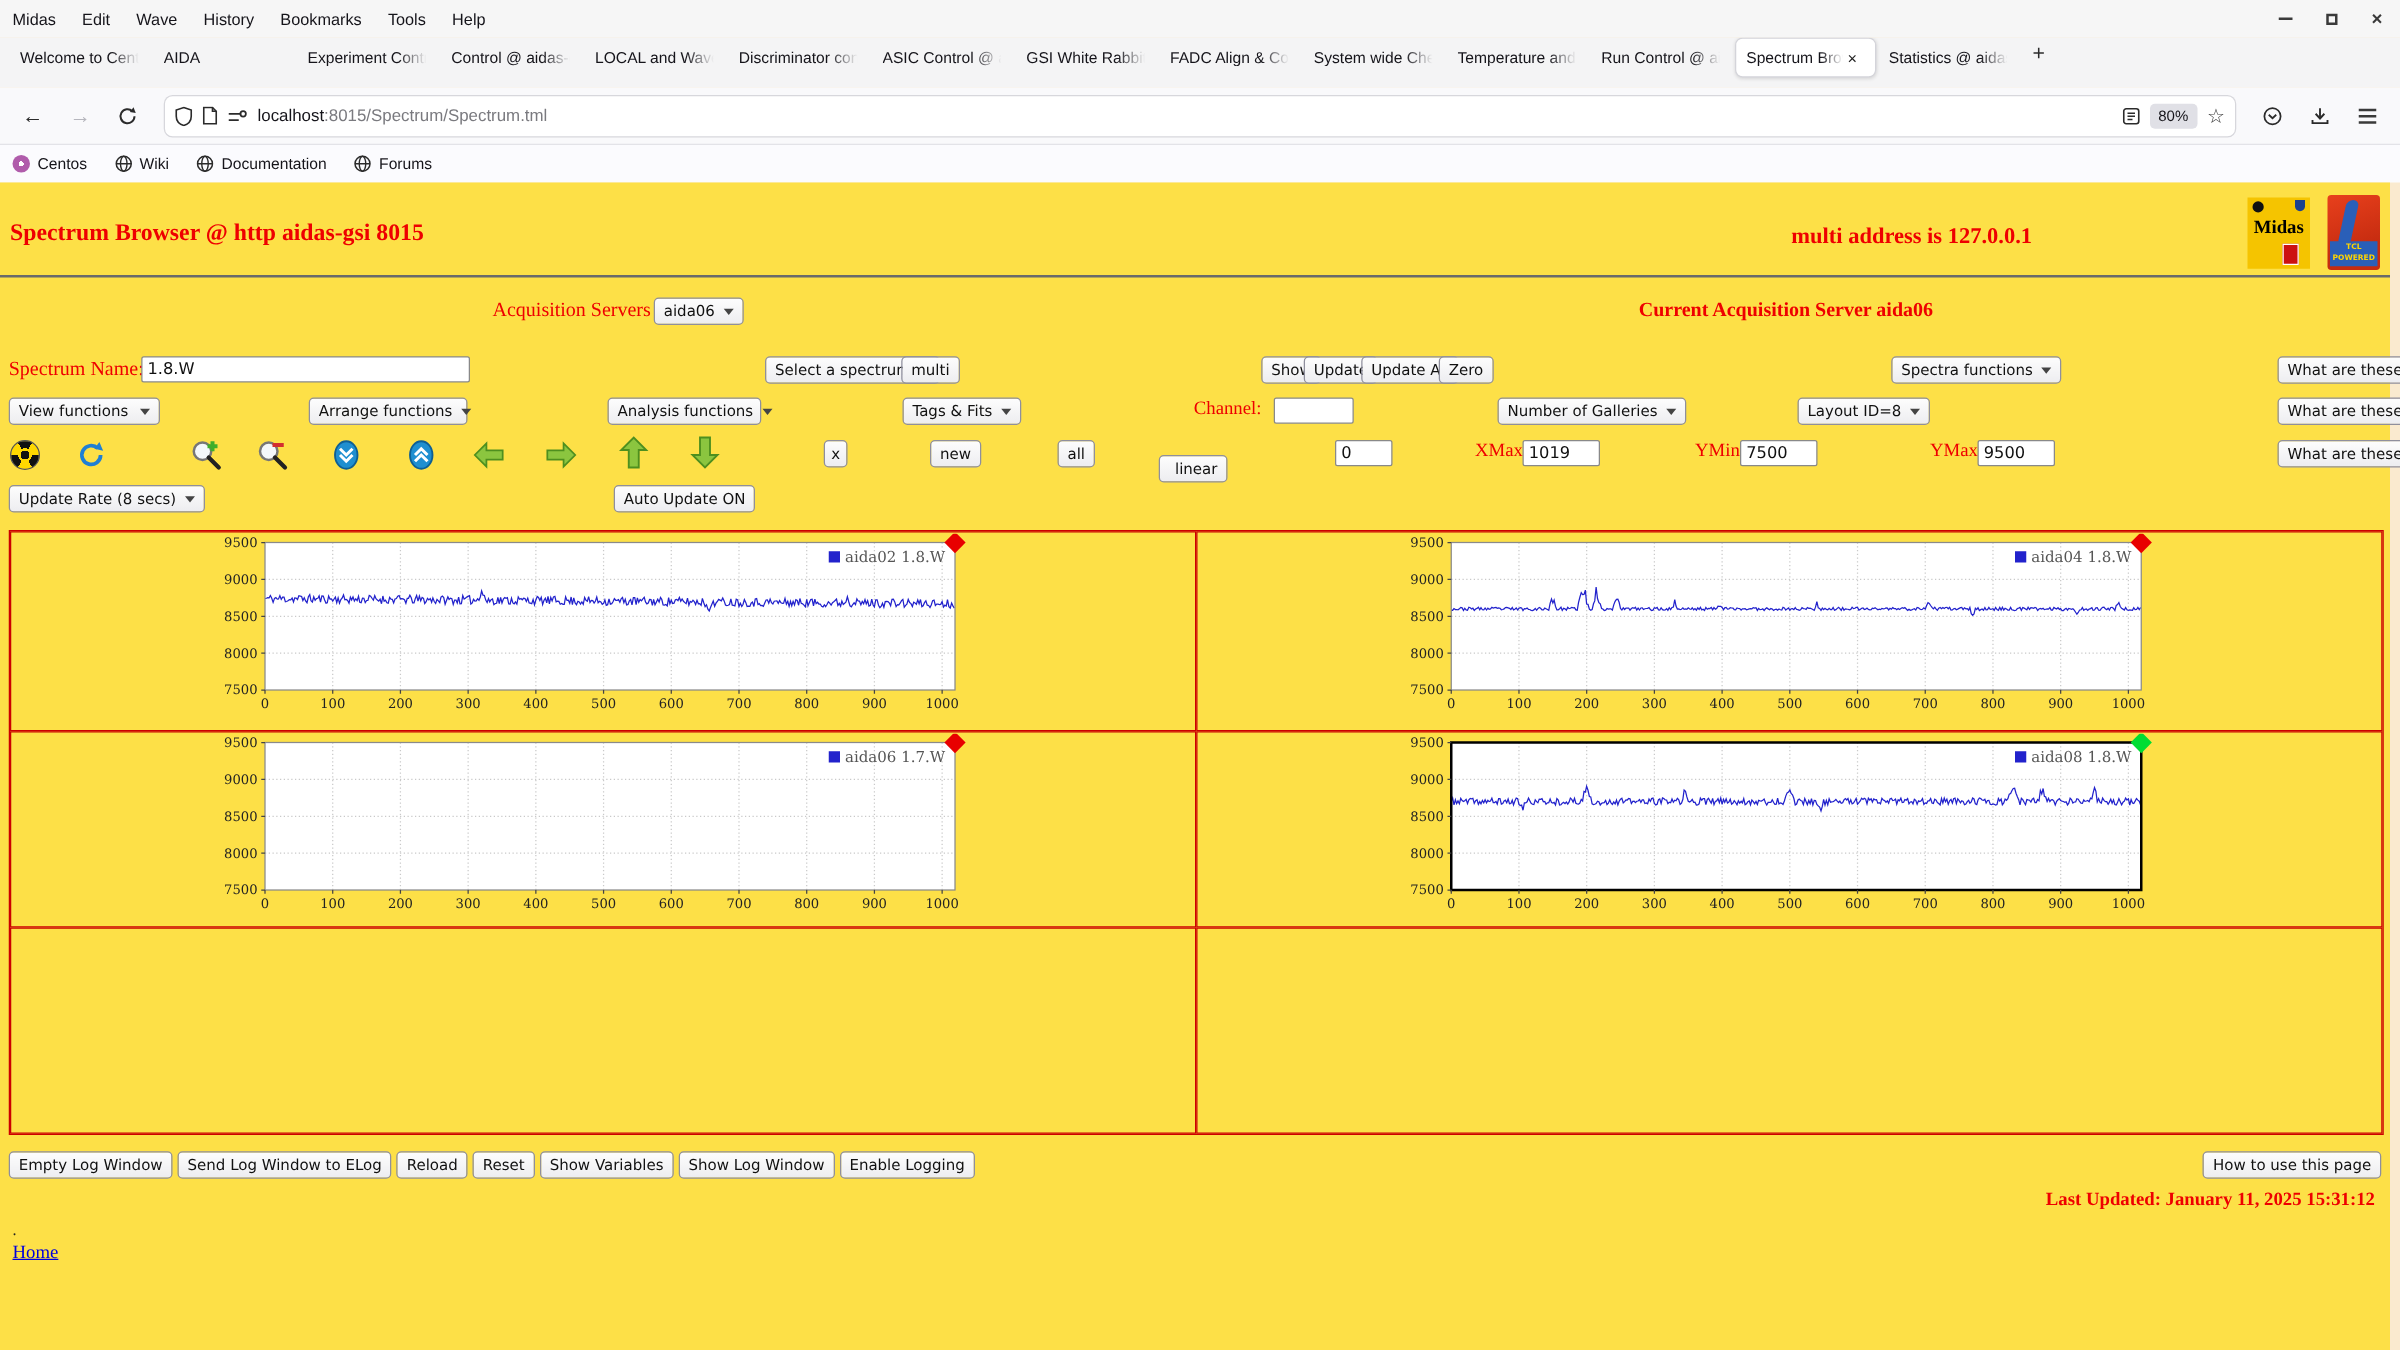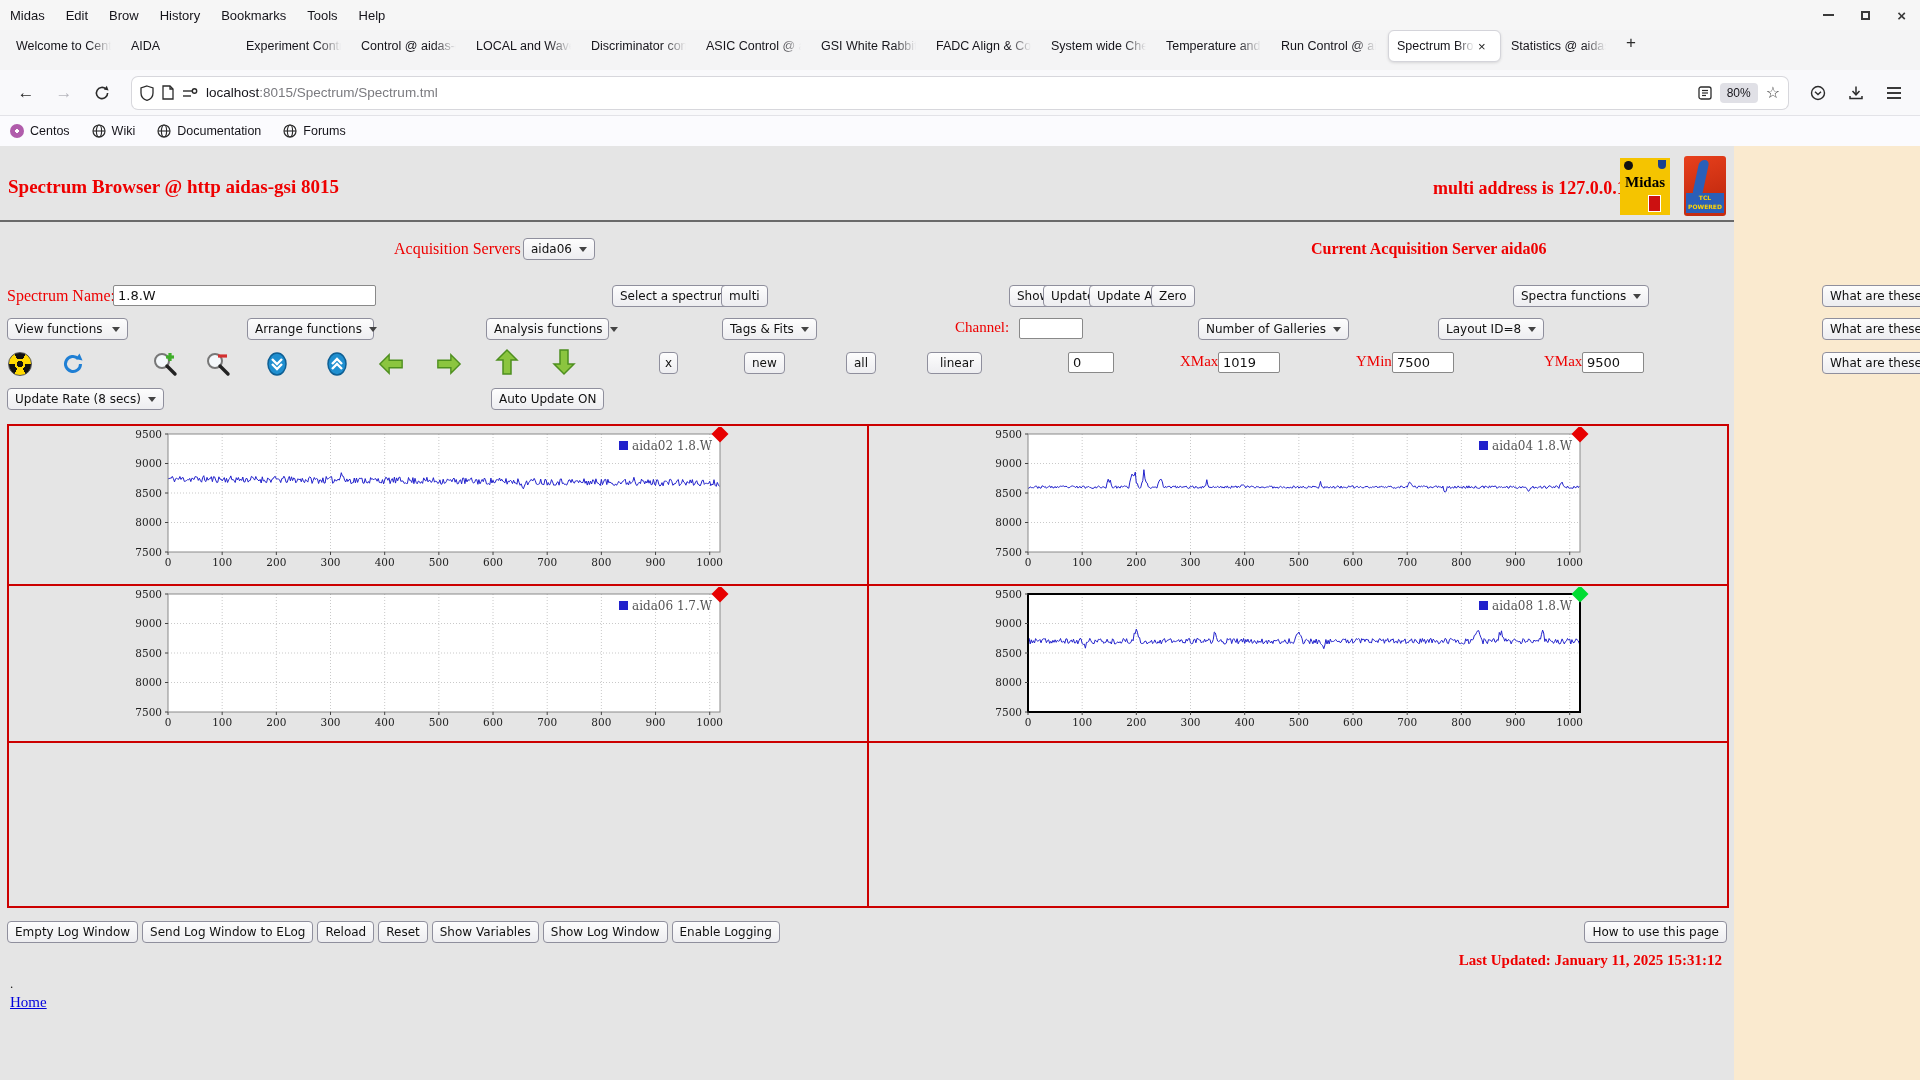--- a/index.html
+++ b/index.html
@@ -47,21 +47,21 @@
 
   .bookbar { height:30px; background:#fbfbfe; display:flex; align-items:center;
     padding-left:10px; gap:22px; font-size:12.5px; color:#15141a; }
   .bm { display:flex; align-items:center; gap:6px; }
   .bm-centos { width:14px; height:14px; border-radius:50%;
     background:radial-gradient(circle at 50% 50%, #fff 0 2px, #b05cab 2px 7px); }
 
   svg.ic { display:block; }
 
   
-  .page { position:relative; width:1734px; height:934px; background:#e5e5e5;
+  .page { position:relative; width:1912px; height:934px; background:#fde047;
     font-family:"Liberation Serif", serif; }
   .abs { position:absolute; }
   .red { color:#ee0000; }
   .serif { font-family:"Liberation Serif", serif; }
   .page-title { font-size:19px; font-weight:bold; }
   .client-addr { font-size:18px; font-weight:bold; }
   .hr1 { left:0; right:0; top:74px; height:2px; background:#6a6a6a; }
 
   .logo-midas { right:64px; top:12px; width:50px; height:57px; background:#f5c400;
     position:absolute; text-align:center; overflow:hidden; }
@@ -124,21 +124,21 @@
   .dot-char { font-size:13px; color:#222; }
 </style>
 </head>
 <body>
 
 <div class="chrome">
 
   <div class="menubar">
     <span class="menu-item">Midas</span>
     <span class="menu-item">Edit</span>
-    <span class="menu-item">Brow</span>
+    <span class="menu-item">Wave</span>
     <span class="menu-item">History</span>
     <span class="menu-item">Bookmarks</span>
     <span class="menu-item">Tools</span>
     <span class="menu-item">Help</span>
     <div class="win-controls">
       <span class="wc-min"></span>
       <span class="wc-max"></span>
       <span class="wc-close">×</span>
     </div>
   </div>
@@ -397,21 +397,21 @@
       </svg>
   </span>
   <span class="pic" style="left:551px; top:203px;">
     <svg class="ic" width="24" height="28" viewBox="0 0 24 28">
         <path d="M8 2 V16 H2 L12 26 L22 16 H16 V2 Z" fill="#8bc53f" stroke="#4e8f1f" stroke-width="1.5"></path>
       </svg>
   </span>
   <span class="abs btn" style="left:659px; top:206px; padding:3px 5px;">x</span>
   <span class="abs btn" style="left:744px; top:206px;">new</span>
   <span class="abs btn" style="left:846px; top:206px;">all</span>
-  <span class="abs btn" style="left:927px; top:206px;padding-left:12px;">linear</span>
+  <span class="abs btn" style="left:927px; top:218px;padding-left:12px;">linear</span>
   <span class="abs red" style="left:1032px; top:207px; font-size:15px;margin-left:36px;">XMin</span>
   <input class="abs tin" style="left: 1068px; top: 206px; width: 46px;" value="0">
   <span class="abs red" style="left:1180px; top:207px; font-size:15px;">XMax</span>
   <input class="abs tin" style="left: 1218px; top: 206px; width: 62px;" value="1019">
   <span class="abs red" style="left:1356px; top:207px; font-size:15px;">YMin</span>
   <input class="abs tin" style="left: 1392px; top: 206px; width: 62px;" value="7500">
   <span class="abs red" style="left:1544px; top:207px; font-size:15px;">YMax</span>
   <input class="abs tin" style="left: 1582px; top: 206px; width: 62px;" value="9500">
   <span class="abs btn" style="left:1822px; top:206px;">What are these?</span>
 

